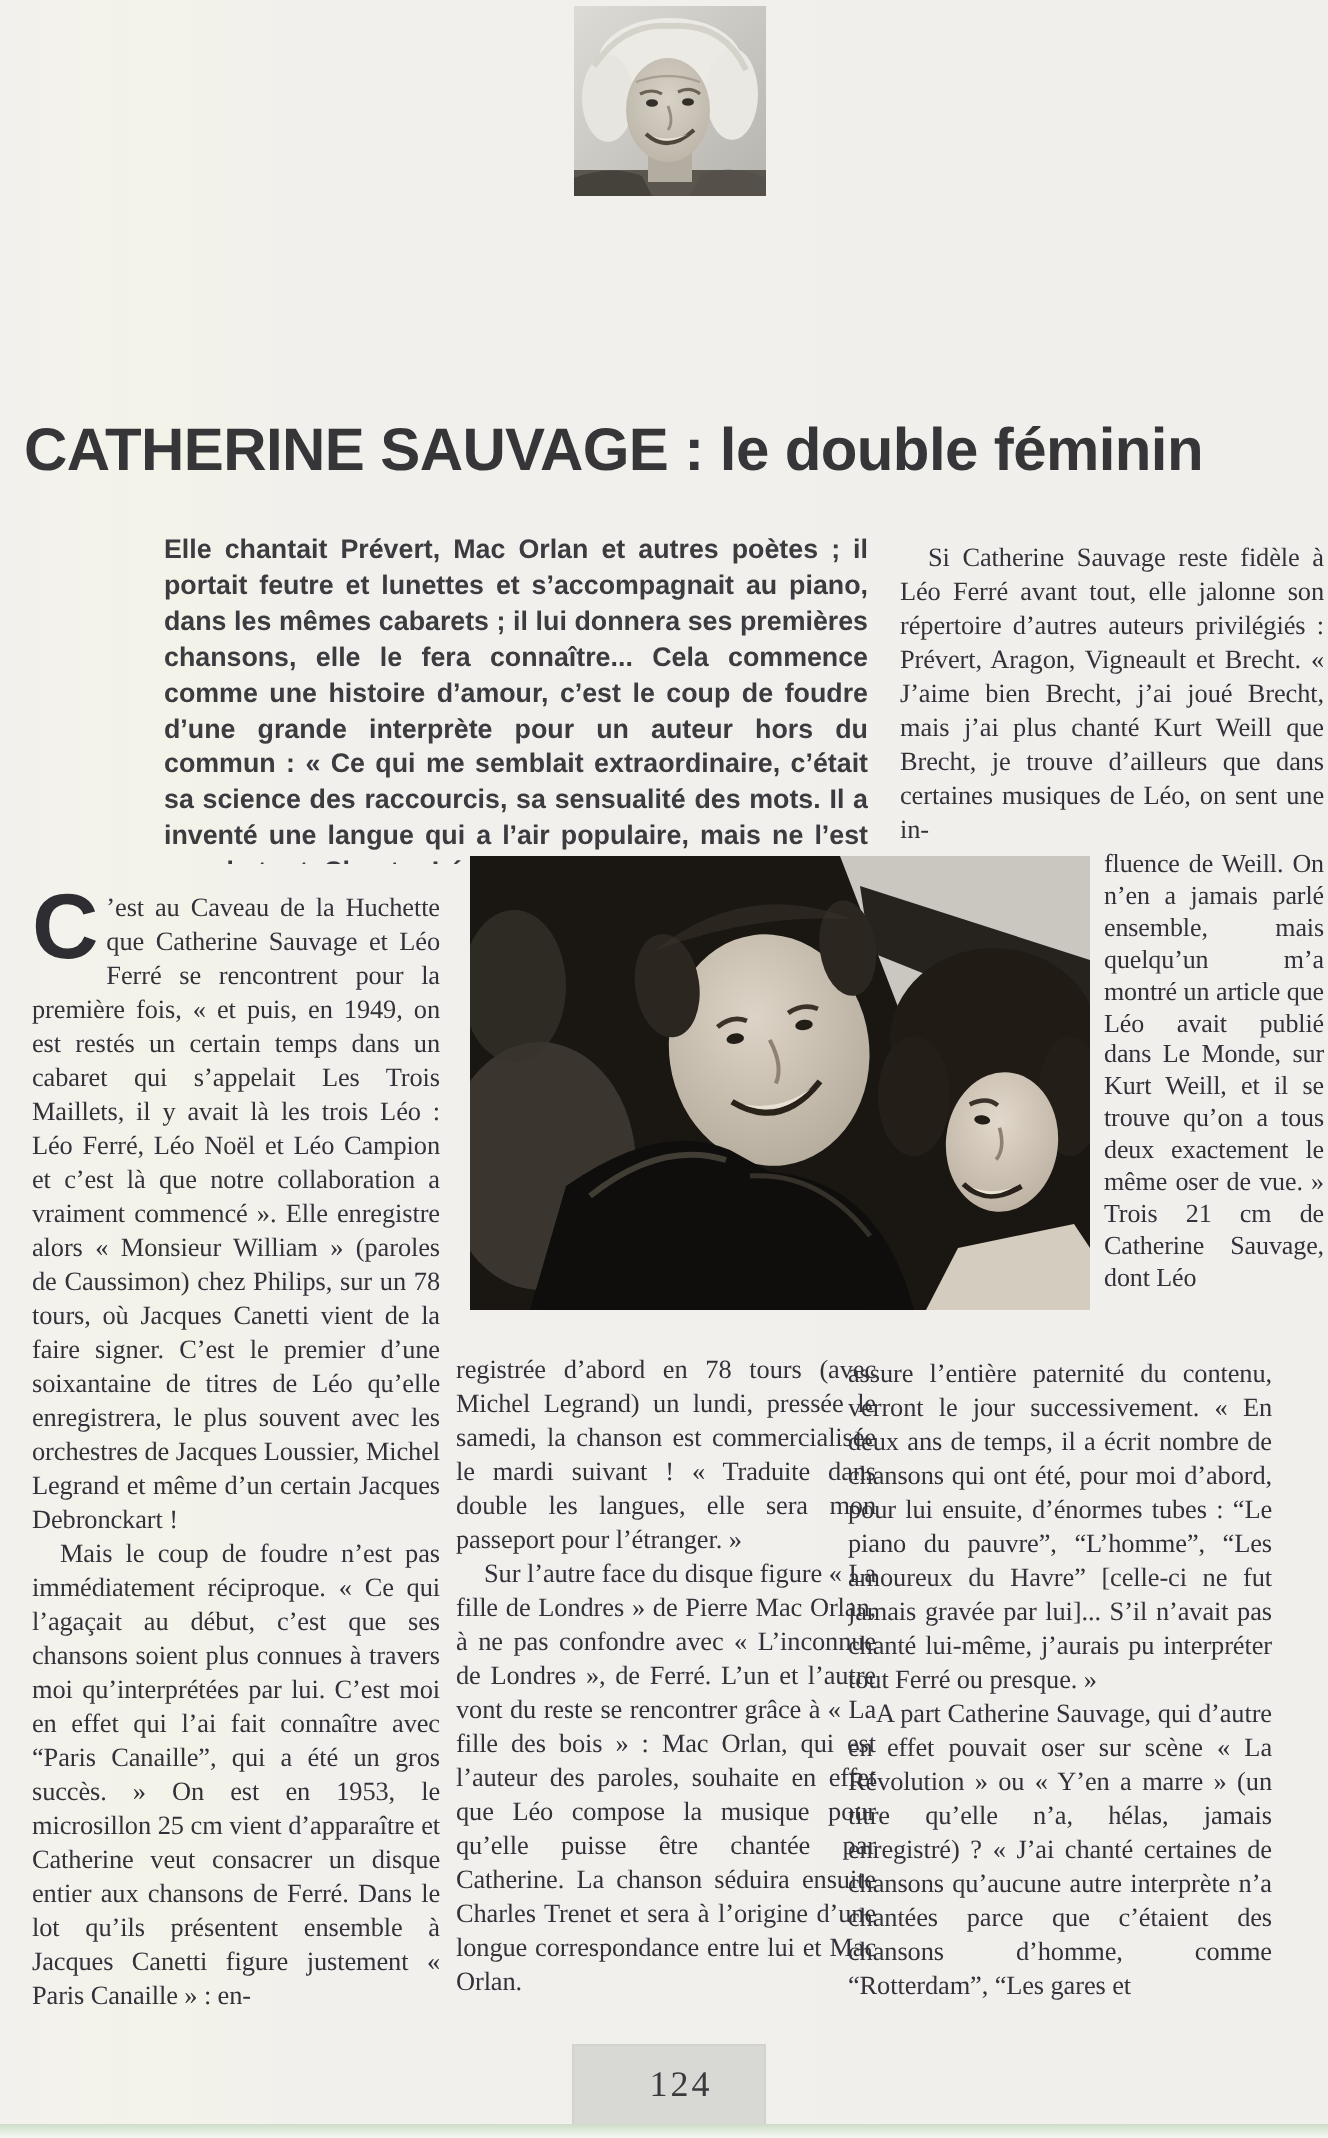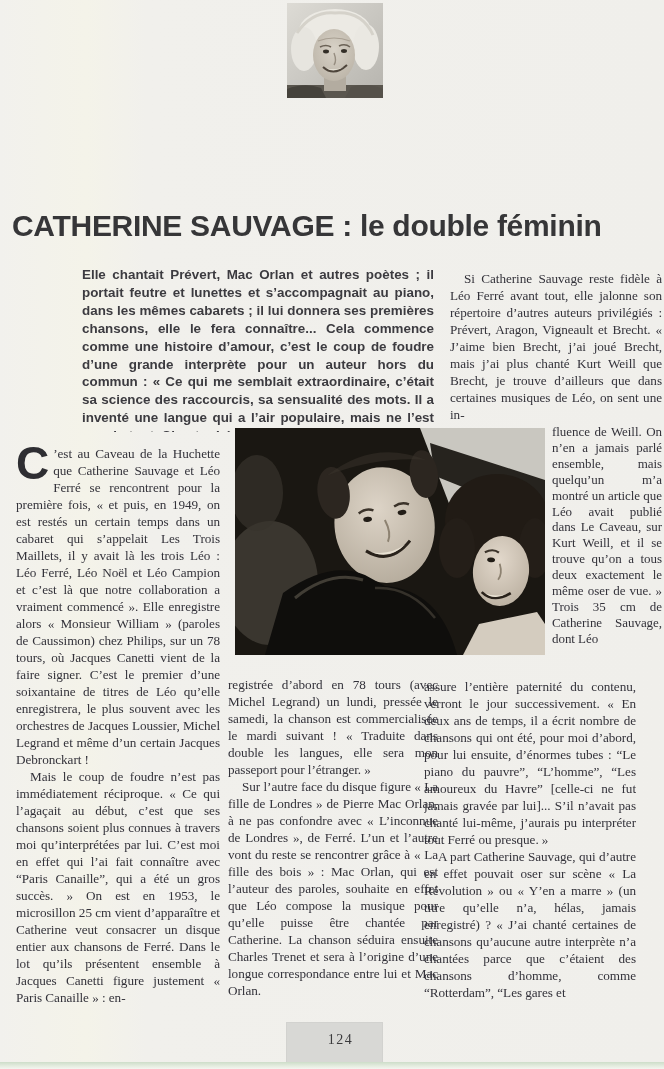--- a/index.html
+++ b/index.html
@@ -65,21 +65,21 @@
   .photo-top svg,.photo-duo svg{display:block;width:100%;height:100%;}
   
   .folio-box{
     left:286px;top:1022px;width:97px;height:47px;
     background:#d8d8d5;
     box-shadow:inset 0 0 0 1px #d2d2cf;
     text-align:center;
   }
   .folio-num{
     margin-top:10px;
-    font-size:14px;
+    font-size:18px;
     letter-spacing:1.5px;
     color:#3a3a3c;
     padding-left:12px;
   }
   .bottom-edge{
     left:0;top:1062px;width:664px;height:7px;
     background:linear-gradient(180deg,#cdddc9 0%,#e4ecdf 55%,#f4f6f0 100%);
   }
 </style>
 </head>
@@ -168,21 +168,21 @@
         <ellipse cx="255" cy="133" rx="4" ry="2.3" fill="#221d17"></ellipse>
         <path d="M264,136 q4,10 0,16" stroke="#8d8271" stroke-width="1.8" fill="none"></path>
         <path d="M249,166 Q262,176 278,164" stroke="#29221b" stroke-width="2.6" fill="none"></path>
         <path d="M253,167 Q263,173 274,165 Q263,170 253,167 Z" fill="#ece5d6"></path>
       </g>
       <polygon points="228,227 244,196 302,184 310,196 310,227" fill="#d4ccbf"></polygon>
     </svg>
   </div>
 
   <div class="abs col col-right-b">
-    <p><span class="run-italic">fluence de Weill. On n’en a jamais parlé ensemble, mais quelqu’un m’a montré un article que Léo avait publié dans </span><span class="run-roman">Le Caveau, </span><span class="run-italic">sur Kurt Weill, et il se trouve qu’on a tous deux exactement le même oser de vue. »</span><span class="run-roman"> Trois 35 cm de Catherine Sauvage, dont Léo</span></p>
+    <p><span class="run-italic">fluence de Weill. On n’en a jamais parlé ensemble, mais quelqu’un m’a montré un article que Léo avait publié dans </span><span class="run-roman">Le Monde, </span><span class="run-italic">sur Kurt Weill, et il se trouve qu’on a tous deux exactement le même oser de vue. »</span><span class="run-roman"> Trois 21 cm de Catherine Sauvage, dont Léo</span></p>
   </div>
 
   <div class="abs col col-left">
     <p><span class="dropcap">C</span><span><span class="run-roman">’est au Caveau de la Huchette que Catherine Sauvage et Léo Ferré se rencontrent pour la première fois, </span><span class="run-italic">« et puis, en 1949, on est restés un certain temps dans un cabaret qui s’appelait Les Trois Maillets, il y avait là les trois Léo : Léo Ferré, Léo Noël et Léo Campion et c’est là que notre collaboration a vraiment commencé »</span><span class="run-roman">. Elle enregistre alors « Monsieur William » (paroles de Caussimon) chez Philips, sur un 78 tours, où Jacques Canetti vient de la faire signer. C’est le premier d’une soixantaine de titres de Léo qu’elle enregistrera, le plus souvent avec les orchestres de Jacques Loussier, Michel Legrand et même d’un certain Jacques Debronckart !</span></span></p>
     <p class="indent"><span class="run-roman">Mais le coup de foudre n’est pas immédiatement réciproque. </span><span class="run-italic">« Ce qui l’agaçait au début, c’est que ses chansons soient plus connues à travers moi qu’interprétées par lui. C’est moi en effet qui l’ai fait connaître avec “Paris Canaille”, qui a été un gros succès. »</span><span class="run-roman"> On est en 1953, le microsillon 25 cm vient d’apparaître et Catherine veut consacrer un disque entier aux chansons de Ferré. Dans le lot qu’ils présentent ensemble à Jacques Canetti figure justement « Paris Canaille » : en-</span></p>
   </div>
 
   <div class="abs col col-mid">
     <p><span class="run-roman">registrée d’abord en 78 tours (avec Michel Legrand) un lundi, pressée le samedi, la chanson est commercialisée le mardi suivant ! </span><span class="run-italic">« Traduite dans double les langues, elle sera mon passeport pour l’étranger. »</span></p>
     <p class="indent"><span class="run-roman">Sur l’autre face du disque figure « La fille de Londres » de Pierre Mac Orlan, à ne pas confondre avec « L’inconnue de Londres », de Ferré. L’un et l’autre vont du reste se rencontrer grâce à « La fille des bois » : Mac Orlan, qui est l’auteur des paroles, souhaite en effet que Léo compose la musique pour qu’elle puisse être chantée par Catherine. La chanson séduira ensuite Charles Trenet et sera à l’origine d’une longue correspondance entre lui et Mac Orlan.</span></p>

